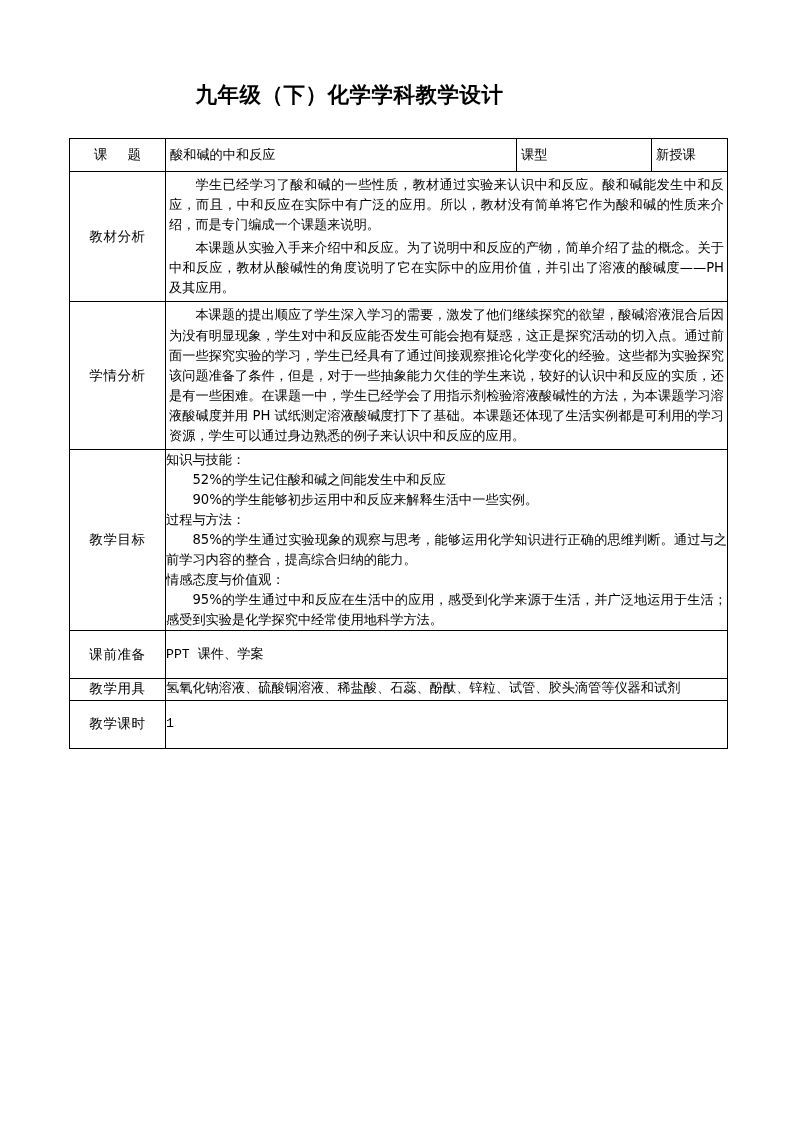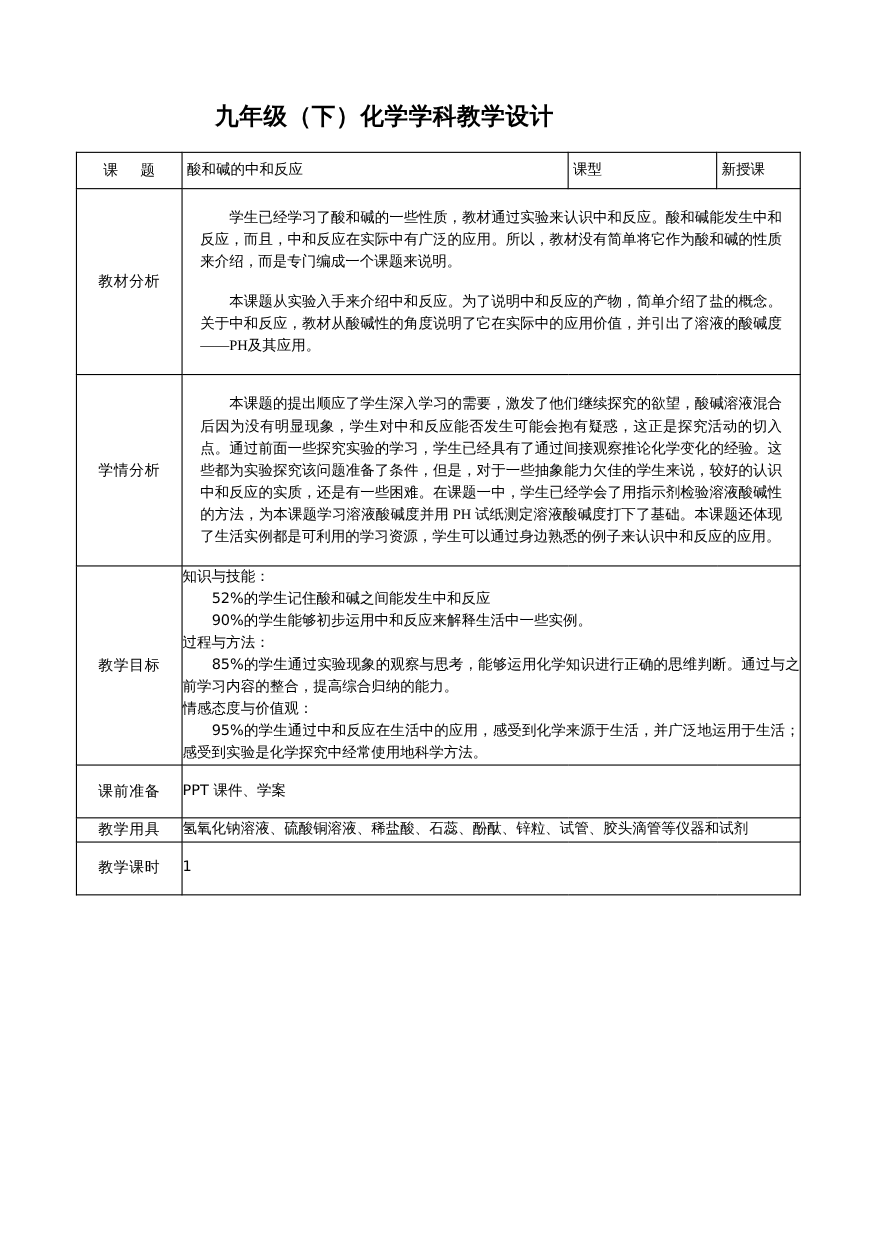--- a/index.html
+++ b/index.html
@@ -12,21 +12,21 @@
     height: 1123px;
     font-family: "DejaVu Sans", "Liberation Sans", sans-serif;
     color: #000000;
     position: relative;
     overflow: hidden;
   }
   .page {
     width: 699px;
     height: 1123px;
     box-sizing: border-box;
-    padding: 16px;
+    padding: 4px;
     position: relative;
   }
   .doc-title {
     text-align: center;
     font-size: 21.5px;
     font-weight: bold;
     letter-spacing: 0.5px;
     margin: 0;
     padding-top: 78px;
     padding-bottom: 0;
@@ -69,27 +69,27 @@
     line-height: 1.52;
     font-size: 13.2px;
   }
   .content-cell.center {
     text-align: left;
     vertical-align: middle;
     padding: 6px 4px;
   }
   .content-cell.midvert {
     vertical-align: middle;
+    font-family: Liberation Mono, monospace;
   }
   p.para {
-    margin: 16px;
+    margin: 3px;
     text-indent: 2em;
     text-align: justify;
     text-justify: inter-ideograph;
-    font-family: Liberation Serif, serif;
   }
   p.flat {
     margin: 0;
     text-indent: 0;
     text-align: justify;
     text-justify: inter-ideograph;
   }
   p.indent1 {
     margin: 0;
     text-indent: 2em;

